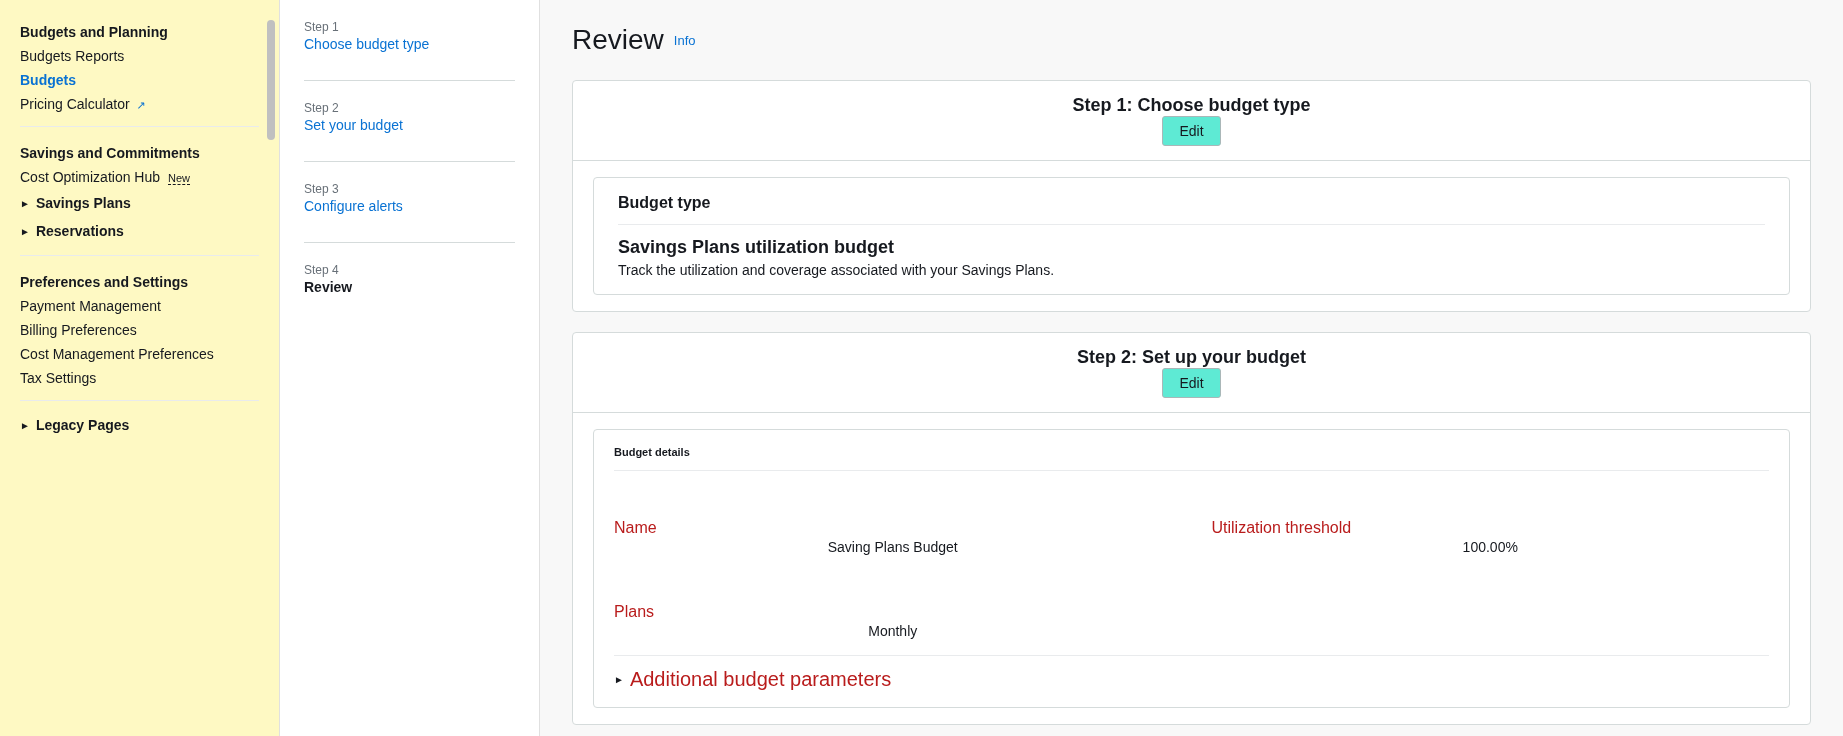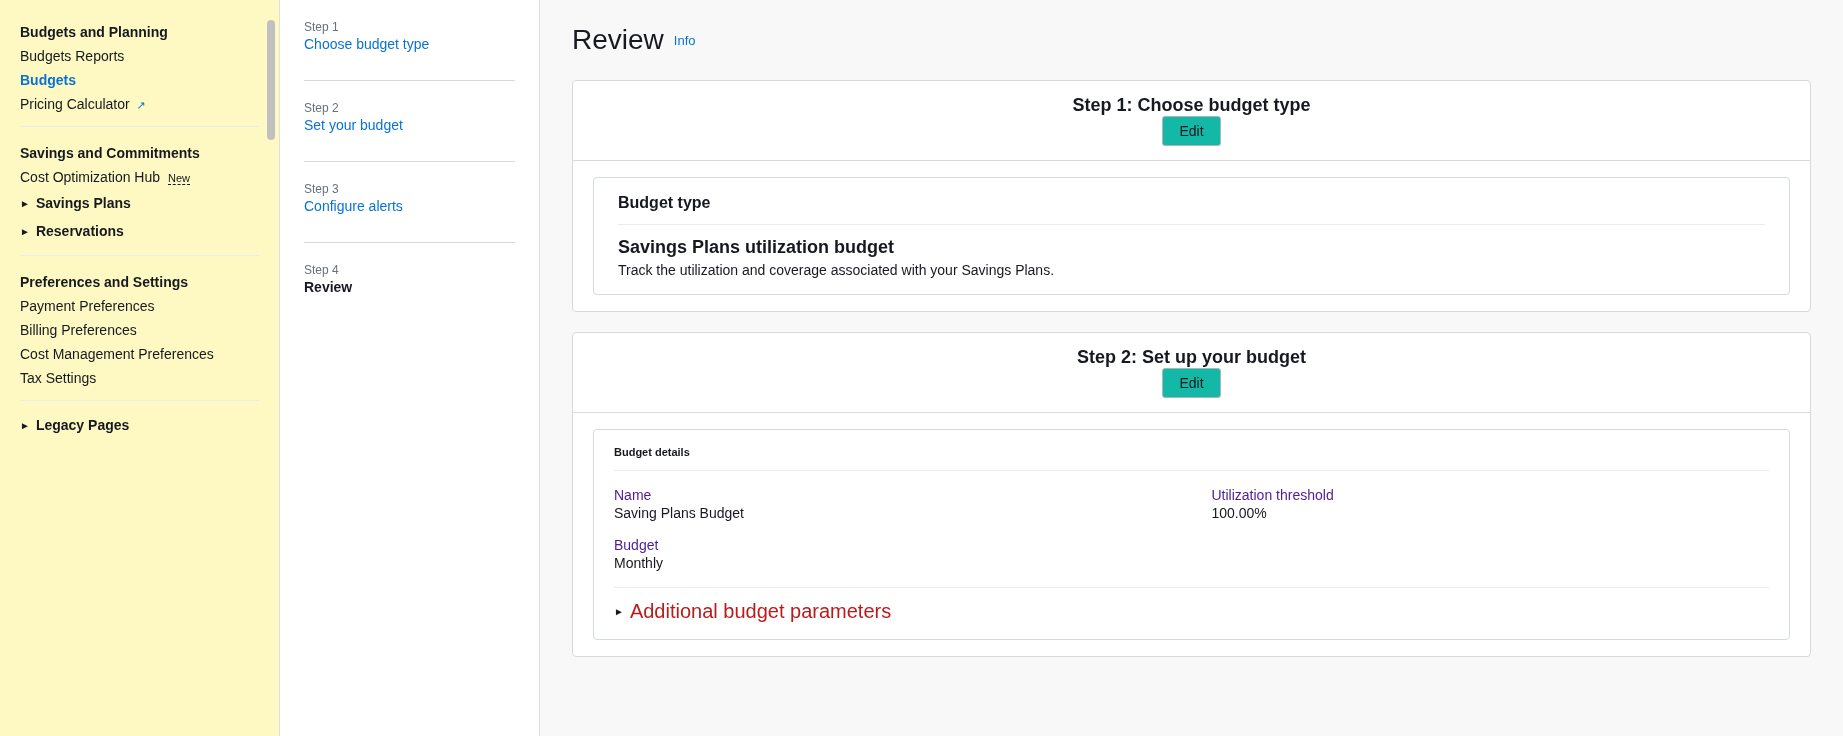--- a/index.html
+++ b/index.html
@@ -157,21 +157,21 @@
       border-bottom: 1px solid #d5dbdb;
       flex-direction: column;
     }
     .review-section-header-title {
       font-size: 18px;
       font-weight: 700;
       color: #16191f;
     }
     .edit-button {
       padding: 6px 16px;
-      background: #14b8a6;
+      background: #5eead4;
       border: 1px solid #aab7b8;
       border-radius: 3px;
       cursor: pointer;
       font-size: 14px;
       color: #16191f;
     }
 
     
     .budget-type-card {
       margin: 16px 20px;
@@ -219,27 +219,29 @@
       border-top: 1px solid #e9ebed;
       margin-bottom: 16px;
     }
     .budget-details-grid {
       display: grid;
       grid-template-columns: 1fr 1fr;
       gap: 16px 40px;
       margin-bottom: 16px;
     }
     .detail-label {
-      font-size: 14px;
-      color: #4c1d95;
+      font-size: 16px;
+      color: #b91c1c;
       margin-bottom: 2px;
+      margin-top: 32px;
     }
     .detail-value {
       font-size: 14px;
       color: #16191f;
+      text-align: center;
     }
 
     
     .additional-params {
       border-top: 1px solid #e9ebed;
       padding-top: 12px;
       display: flex;
       align-items: center;
       gap: 6px;
       cursor: pointer;
@@ -287,21 +289,21 @@
     <div class="sidebar-collapsible">
       <span class="arrow">►</span>
       <span>Reservations</span>
     </div>
   </div>
 
   <hr class="sidebar-divider">
 
   <div>
     <div class="sidebar-section-title">Preferences and Settings</div>
-    <a class="sidebar-link plain">Payment Preferences</a>
+    <a class="sidebar-link plain">Payment Management</a>
     <a class="sidebar-link plain">Billing Preferences</a>
     <a class="sidebar-link plain">Cost Management Preferences</a>
     <a class="sidebar-link plain">Tax Settings</a>
   </div>
 
   <hr class="sidebar-divider">
 
   <div>
     <div class="sidebar-collapsible">
       <span class="arrow">►</span>
@@ -362,21 +364,21 @@
       <div class="budget-details-grid">
         <div>
           <div class="detail-label">Name</div>
           <div class="detail-value">Saving Plans Budget</div>
         </div>
         <div>
           <div class="detail-label">Utilization threshold</div>
           <div class="detail-value">100.00%</div>
         </div>
         <div>
-          <div class="detail-label">Budget</div>
+          <div class="detail-label">Plans</div>
           <div class="detail-value">Monthly</div>
         </div>
       </div>
       <div class="additional-params">
         <span class="additional-params-arrow">►</span>
         <span class="additional-params-label">Additional budget parameters</span>
       </div>
     </div>
   </div>
 </div>

